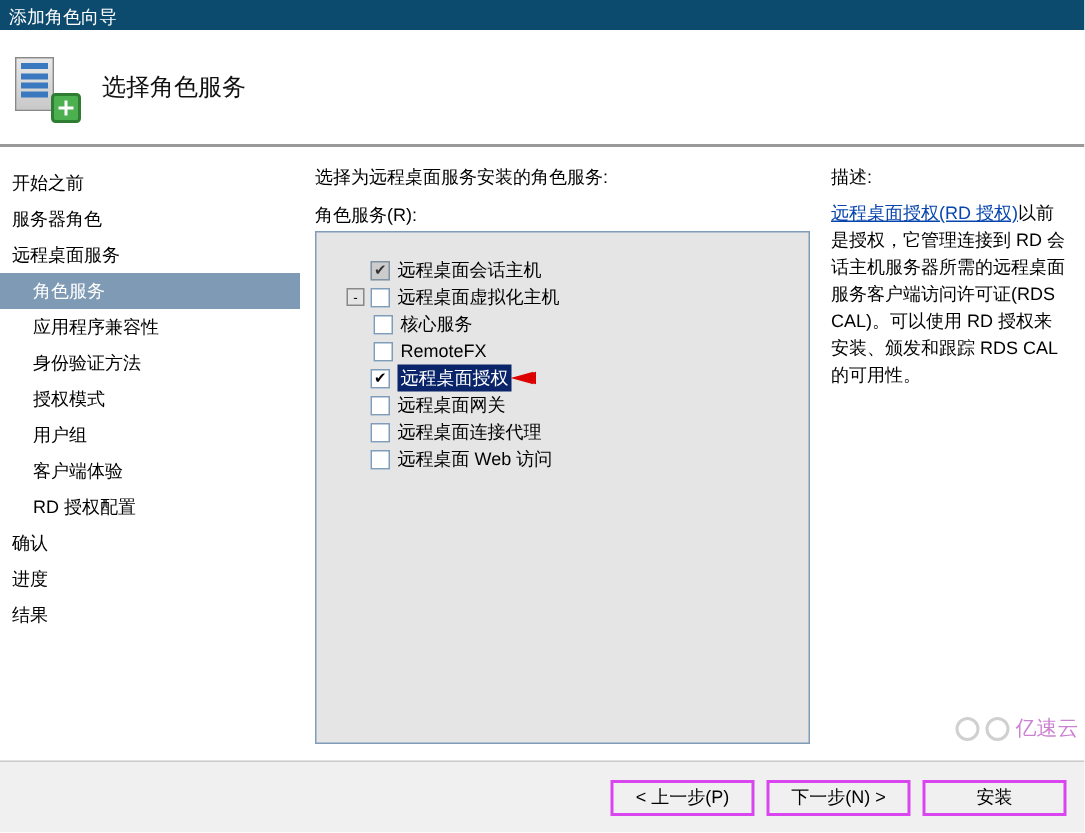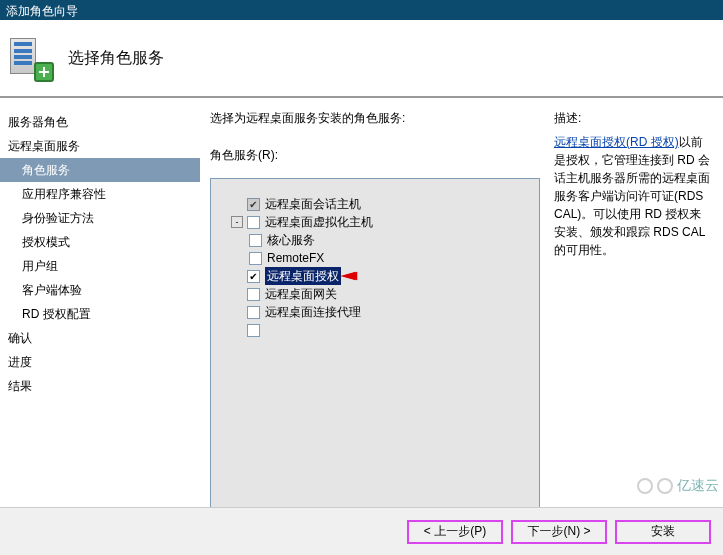--- a/index.html
+++ b/index.html
@@ -13,60 +13,61 @@
     .plus-badge { position: absolute; right: -4px; bottom: -4px; width: 20px; height: 20px; background: #4caf50; border: 2px solid #2e7d32; border-radius: 3px; }
     .plus-badge::before { content:""; position:absolute; left:3px; top:7px; width:10px; height:2px; background:#fff; }
     .plus-badge::after { content:""; position:absolute; left:7px; top:3px; width:2px; height:10px; background:#fff; }
     .header-title { font-size: 16px; color: #111; }
     .body-area { display: flex; height: calc(100% - 82px - 48px); }
     .sidebar { width: 200px; background: #fff; padding-top: 12px; }
     .nav-item { padding: 3px 8px 3px 8px; color: #000; cursor: pointer; line-height: 18px; }
     .nav-sub { padding-left: 22px; }
     .nav-active { background: #7f9ab5; color: #fff; }
     .main { flex: 1; display: flex; padding: 12px 4px 0 10px; gap: 14px; }
-    .main-left { width: 330px; display: flex; flex-direction: column; gap: 12px; }
+    .main-left { width: 330px; display: flex; flex-direction: column; }
     .prompt { margin-bottom: 8px; }
     .role-label { margin-bottom: 2px; }
     .tree-box { border: 1px solid #7f9db9; height: 342px; background: #e5e5e5; padding: 16px 2px; overflow: hidden; position: relative; }
     .tree-row { display: flex; align-items: center; height: 18px; line-height: 18px; white-space: nowrap; }
     .spacer0 { width: 18px; display:inline-block; }
     .spacer1 { width: 36px; display:inline-block; }
     .toggle { width: 12px; height: 12px; border: 1px solid #888; display: inline-flex; align-items: center; justify-content: center; font-size: 9px; margin-right: 4px; cursor: pointer; }
     .cb { width: 13px; height: 13px; border: 1px solid #7f9db9; margin-right: 5px; display:inline-flex; align-items:center; justify-content:center; font-size: 12px; line-height: 11px; cursor: pointer; background:#fff; }
     .cb.disabled { filter: contrast(0.6); }
     .checked::before { content:"✔"; font-size: 10px; }
     .t-label.selected { background: #0a246a; color: #fff; padding: 0 2px; }
     .arrow-red { color: #d00; font-size: 14px; transform: scaleX(1.8) translateY(-1px); display:inline-block; margin-left: 0px; text-shadow: 1px 0 0 #d00; }
     .detail-link { color: #0645ad; text-decoration: underline; margin-top: 10px; cursor: pointer; display: inline-block; }
     .main-right { flex: 1; padding-right: 6px; }
     .desc-label { margin-bottom: 6px; }
     .desc-text { line-height: 18px; }
     .desc-link { color: #0645ad; text-decoration: underline; cursor: pointer; }
     .button-bar { position: absolute; bottom: 0; left: 0; right: 0; height: 48px; border-top: 1px solid #ccc; display: flex; align-items: center; justify-content: flex-end; padding-right: 12px; gap: 8px; background: #f0f0f0; }
     .btn { min-width: 96px; height: 24px; border: 2px solid #d946ef; background: #f0f0f0; font-size: 12px; cursor: pointer; padding: 0 8px; }
-    .watermark { position: absolute; right: 4px; bottom: 60px; display: flex; align-items: center; gap: 4px; opacity: 0.55; color: #0f766e; font-size: 14px; pointer-events: none; }
+    .watermark { position: absolute; right: 4px; bottom: 60px; display: flex; align-items: center; gap: 4px; opacity: 0.55; color: #a21caf; font-size: 14px; pointer-events: none; }
     .wm-circ { width: 16px; height: 16px; border: 2px solid #aaa; border-radius: 50%; }
   </style>
 </head>
 <body>
 
 <div class="title-bar">
   <span>添加角色向导</span>
 </div>
 
 <div class="header-area">
   <div class="header-icon">
     <div class="server-box"></div>
     <div class="plus-badge"></div>
   </div>
   <div class="header-title">选择角色服务</div>
 </div>
 
 <div class="body-area">
   <div class="sidebar" id="sidebar">
+      <div class="nav-item">开始之前</div>
       <div class="nav-item">服务器角色</div>
       <div class="nav-item">远程桌面服务</div>
       <div class="nav-item nav-sub nav-active">角色服务</div>
       <div class="nav-item nav-sub">应用程序兼容性</div>
       <div class="nav-item nav-sub">身份验证方法</div>
       <div class="nav-item nav-sub">授权模式</div>
       <div class="nav-item nav-sub">用户组</div>
       <div class="nav-item nav-sub">客户端体验</div>
       <div class="nav-item nav-sub">RD 授权配置</div>
       <div class="nav-item">确认</div>
@@ -117,20 +118,21 @@
           <div class="tree-row">
             <span class="spacer0"></span>
             <span style="display: inline-block; width: 16px;"></span>
             <span class="cb"></span>
             <span class="t-label">远程桌面连接代理</span>
           </div>
           <div class="tree-row">
             <span class="spacer0"></span>
             <span style="display: inline-block; width: 16px;"></span>
             <span class="cb"></span>
+            <span class="t-label">远程桌面 Web 访问</span>
           </div>
         </div>
     </div>
 
     <div class="main-right">
       <div class="desc-label">描述:</div>
       <div class="desc-text">
         <a class="desc-link">远程桌面授权(RD 授权)</a><span>以前是授权，它管理连接到 RD 会话主机服务器所需的远程桌面服务客户端访问许可证(RDS CAL)。可以使用 RD 授权来安装、颁发和跟踪 RDS CAL 的可用性。</span>
       </div>
     </div>

